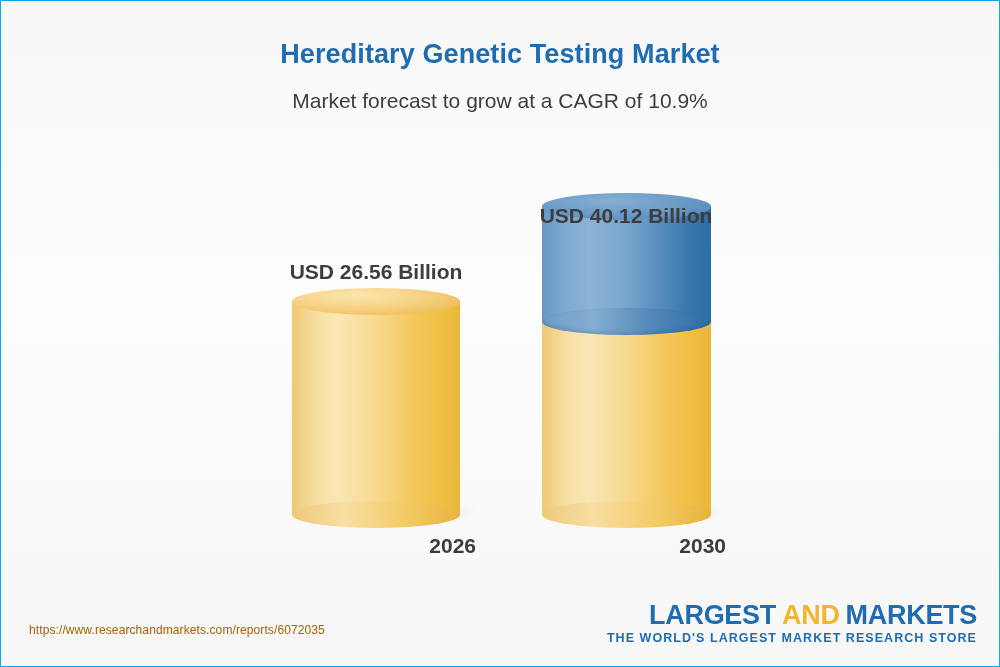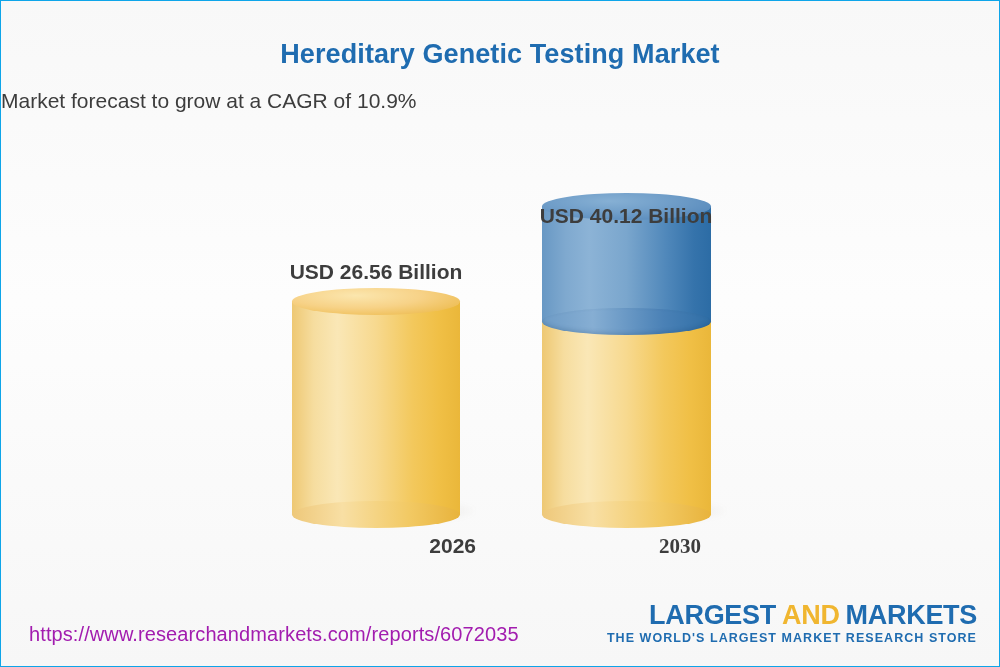--- a/index.html
+++ b/index.html
@@ -38,21 +38,21 @@
     font-size: 27px;
     font-weight: bold;
     color: #1f6cb0;
     letter-spacing: 0.1px;
   }
   .chart-subtitle {
     position: absolute;
     top: 88px;
     left: 0;
     width: 100%;
-    text-align: left;
+    text-align: center;
     font-size: 21px;
     font-weight: normal;
     color: #3d3d3d;
   }
 
   
   .cyl {
     position: absolute;
   }
   .cyl .shadow {
@@ -145,22 +145,22 @@
     font-weight: bold;
     color: #3d3d3d;
     white-space: nowrap;
   }
 
   
   .source-url {
     position: absolute;
     left: 28px;
     top: 622px;
-    font-size: 20px;
-    color: #a21caf;
+    font-size: 12px;
+    color: #a16207;
     letter-spacing: 0.1px;
   }
   .logo {
     position: absolute;
     right: 22px;
     top: 600px;
     text-align: right;
   }
   .logo-main {
     font-size: 27px;
@@ -213,21 +213,21 @@
 
       <div class="seg seg-blue" style="top:0; height:115px;">
         <div class="body"></div>
         <div class="cap cap-bot"></div>
         <div class="cap cap-top"></div>
       </div>
     </div>
 
     <div class="value-label" style="left:525px; top:165px; width:200px;margin-top:38px;">USD 40.12 Billion</div>
 
-    <div class="cat-label" style="left:500px; top:533px; width:200px;font-family:Liberation Serif, serif;">2030</div>
+    <div class="cat-label" style="left:525px; top:533px; width:200px;">2030</div>
 
     <div class="source-url">https://www.researchandmarkets.com/reports/6072035</div>
 
     <div class="logo">
       <div class="logo-main"><span>LARGEST</span><span class="and" style="margin:0 6px;">AND</span><span>MARKETS</span></div>
       <div class="logo-tag">THE WORLD'S LARGEST MARKET RESEARCH STORE</div>
     </div>
 
   </div>
 </div>

